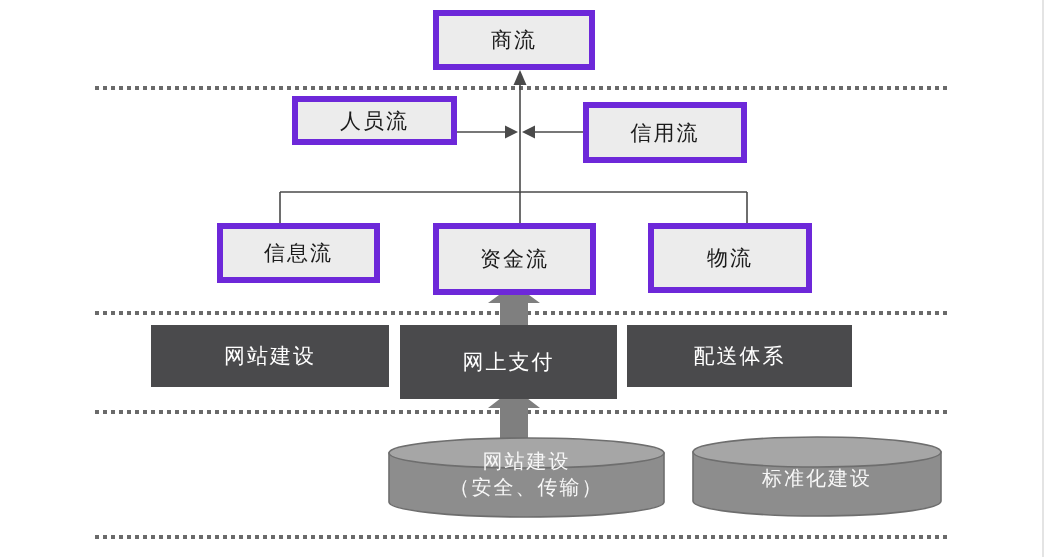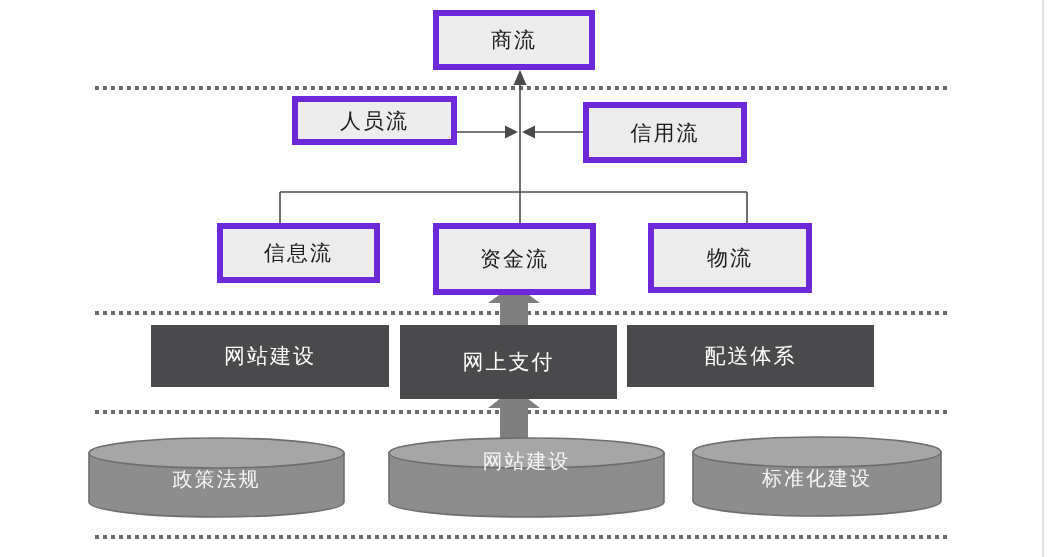--- a/index.html
+++ b/index.html
@@ -85,39 +85,33 @@
   <div class="box" style="left:648px;top:223px;width:164px;height:70px">
     <span>物流</span>
   </div>
 
   <div class="darkbox" style="left:151px;top:325px;width:238px;height:62px">
     <span>网站建设</span>
   </div>
   <div class="darkbox" style="left:400px;top:325px;width:217px;height:74px">
     <span>网上支付</span>
   </div>
-  <div class="darkbox" style="left:627px;top:325px;width:247px;height:62px">
+  <div class="darkbox" style="left:627px;top:325px;width:225px;height:62px">
     <span>配送体系</span>
   </div>
 
-  <div class="cyl" style="left:88px;top:436px;width:257px;height:84px">
-    <svg width="257" height="84" viewBox="0 0 257 84">
-      <path d="M1,17 L1,66 A127.5,15 0 0 0 256,66 L256,17 Z" fill="#8d8d8d" stroke="#6e6e6e" stroke-width="1.6"></path>
-      <ellipse cx="128.5" cy="17" rx="127.5" ry="15" fill="#a6a6a6" stroke="#6e6e6e" stroke-width="1.6"></ellipse>
-    </svg>
-    <div class="cyl-label">政策法规</div>
-  </div>
 
   <div class="cyl" style="left:388px;top:436px;width:277px;height:84px">
     <svg width="277" height="84" viewBox="0 0 277 84">
       <path d="M1,17 L1,66 A137.5,15 0 0 0 276,66 L276,17 Z" fill="#8d8d8d" stroke="#6e6e6e" stroke-width="1.6"></path>
       <ellipse cx="138.5" cy="17" rx="137.5" ry="15" fill="#a6a6a6" stroke="#6e6e6e" stroke-width="1.6"></ellipse>
     </svg>
     <div class="cyl-label two-line">
       <div>网站建设</div>
+      <div>（安全、传输）</div>
     </div>
   </div>
 
   <div class="cyl" style="left:692px;top:435px;width:250px;height:84px">
     <svg width="250" height="84" viewBox="0 0 250 84">
       <path d="M1,17 L1,66 A124,15 0 0 0 249,66 L249,17 Z" fill="#8d8d8d" stroke="#6e6e6e" stroke-width="1.6"></path>
       <ellipse cx="125" cy="17" rx="124" ry="15" fill="#a6a6a6" stroke="#6e6e6e" stroke-width="1.6"></ellipse>
     </svg>
     <div class="cyl-label">标准化建设</div>
   </div>

